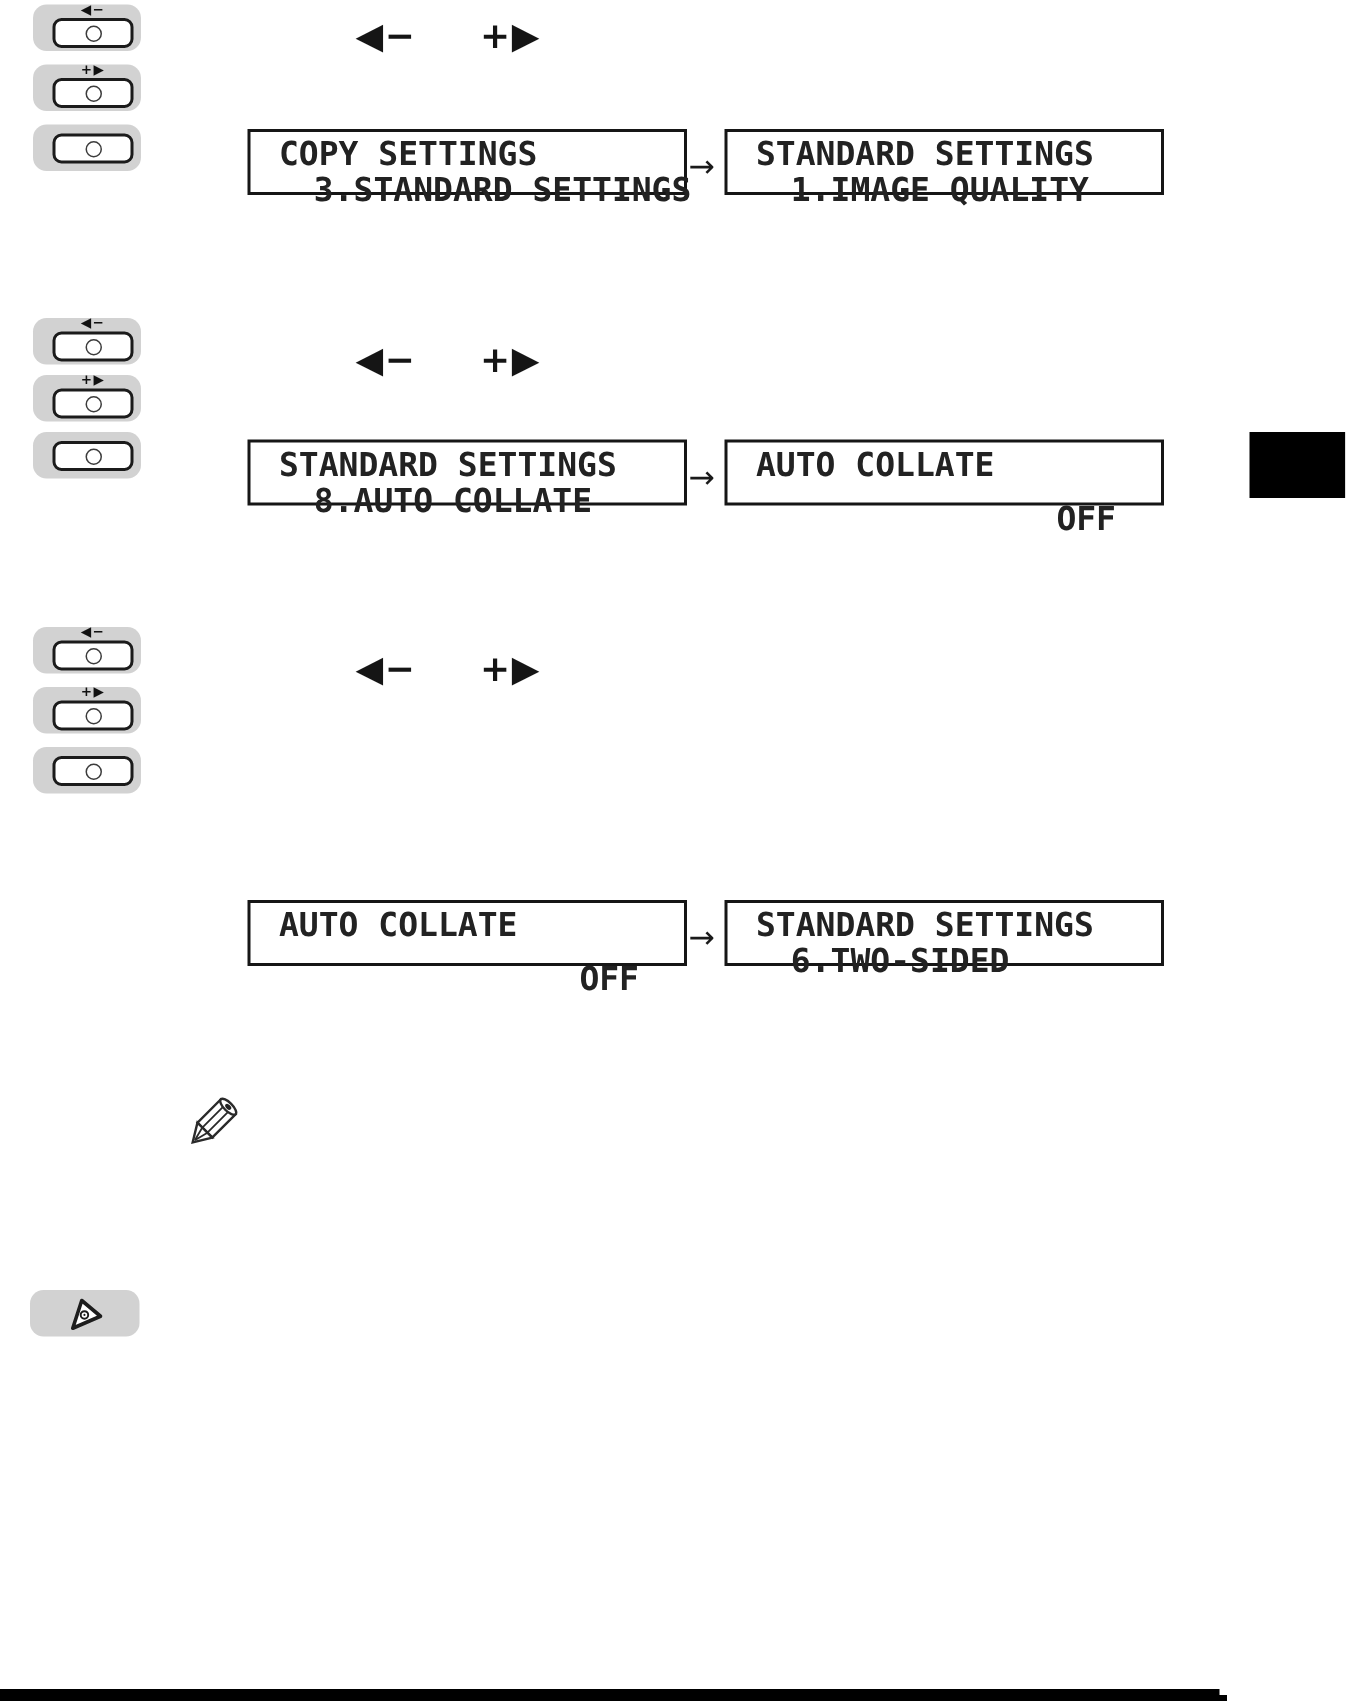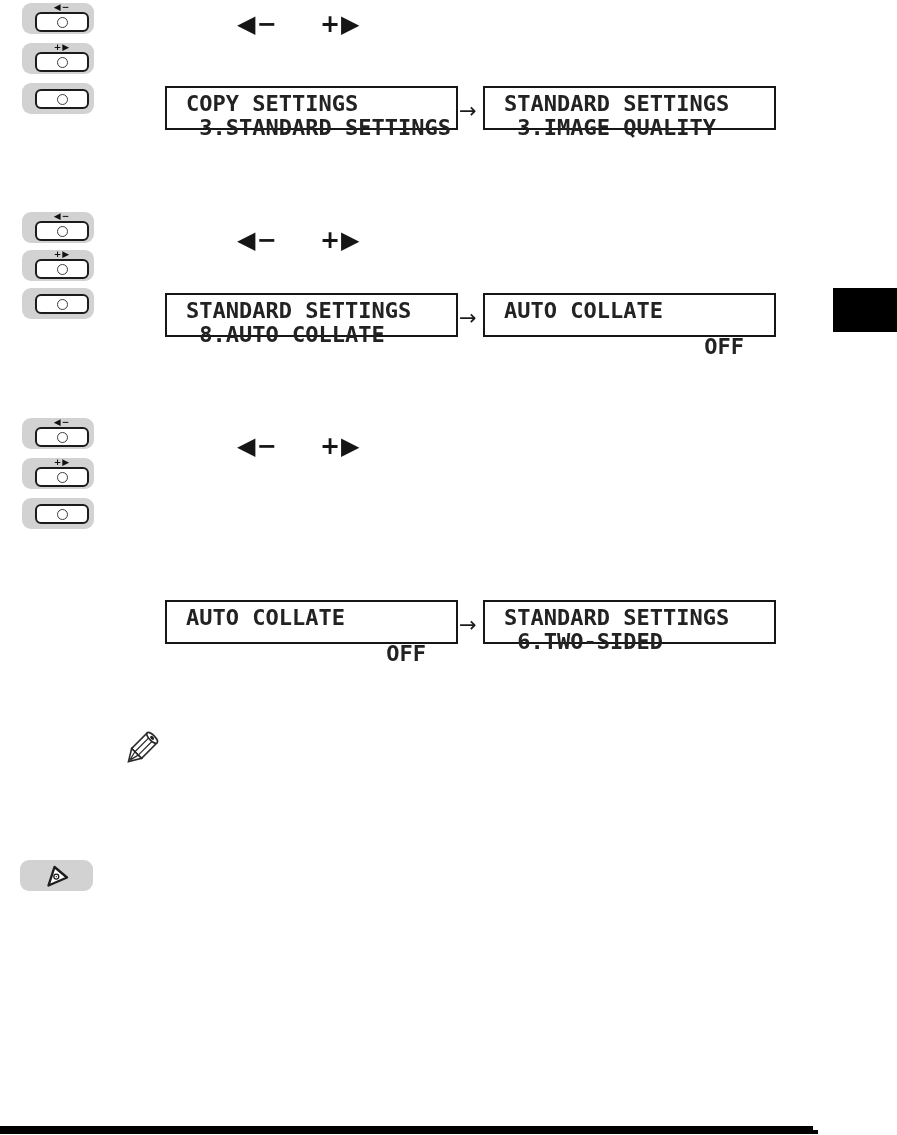--- a/index.html
+++ b/index.html
@@ -34,21 +34,21 @@
     color:#151515; letter-spacing:1px; white-space:pre;
   }
   
   .lcd {
     position:absolute; width:293px; height:44px; background:#ffffff;
     border:2px solid #161616;
     font-family:"DejaVu Sans Mono", monospace; font-weight:bold;
     font-size:22px; color:#222;
   }
   .lcd .l1 { position:absolute; top:4px; left:19px; white-space:pre; line-height:24px; }
-  .lcd .l2 { position:absolute; top:28px; left:19px; white-space:pre; line-height:24px;text-align:center; }
+  .lcd .l2 { position:absolute; top:28px; left:29px; white-space:pre; line-height:24px;text-align:center; }
   .lcd .val { position:absolute; top:28px; right:30px; line-height:24px;margin-top:12px; }
   .flow {
     position:absolute; font-size:21px; line-height:21px; color:#1a1a1a;
     font-family:"DejaVu Sans", sans-serif;
   }
   
   .setkey {
     position:absolute; left:20px; top:860px; width:73px; height:31px;
     background:#d2d2d2; border-radius:9px;
   }
@@ -87,21 +87,21 @@
   <span class="sym" style="left:320px; top:12px">+▶</span>
 
   <div class="lcd" style="left:165px; top:86px">
     <span class="l1">COPY SETTINGS</span>
     <span class="l2"> 3.STANDARD SETTINGS</span>
     <span class="val"></span>
   </div>
   <span class="flow" style="left:459px; top:101px">→</span>
   <div class="lcd" style="left:483px; top:86px">
     <span class="l1">STANDARD SETTINGS</span>
-    <span class="l2"> 3.IMAGE QUALITY</span>
+    <span class="l2"> 1.IMAGE QUALITY</span>
     <span class="val"></span>
   </div>
 
   <div class="key" style="top:212px">
     <span class="klabel">◀−</span>
     <span class="kbtn">
         <span class="kcircle"></span>
       </span>
   </div>
   <div class="key" style="top:250px">

